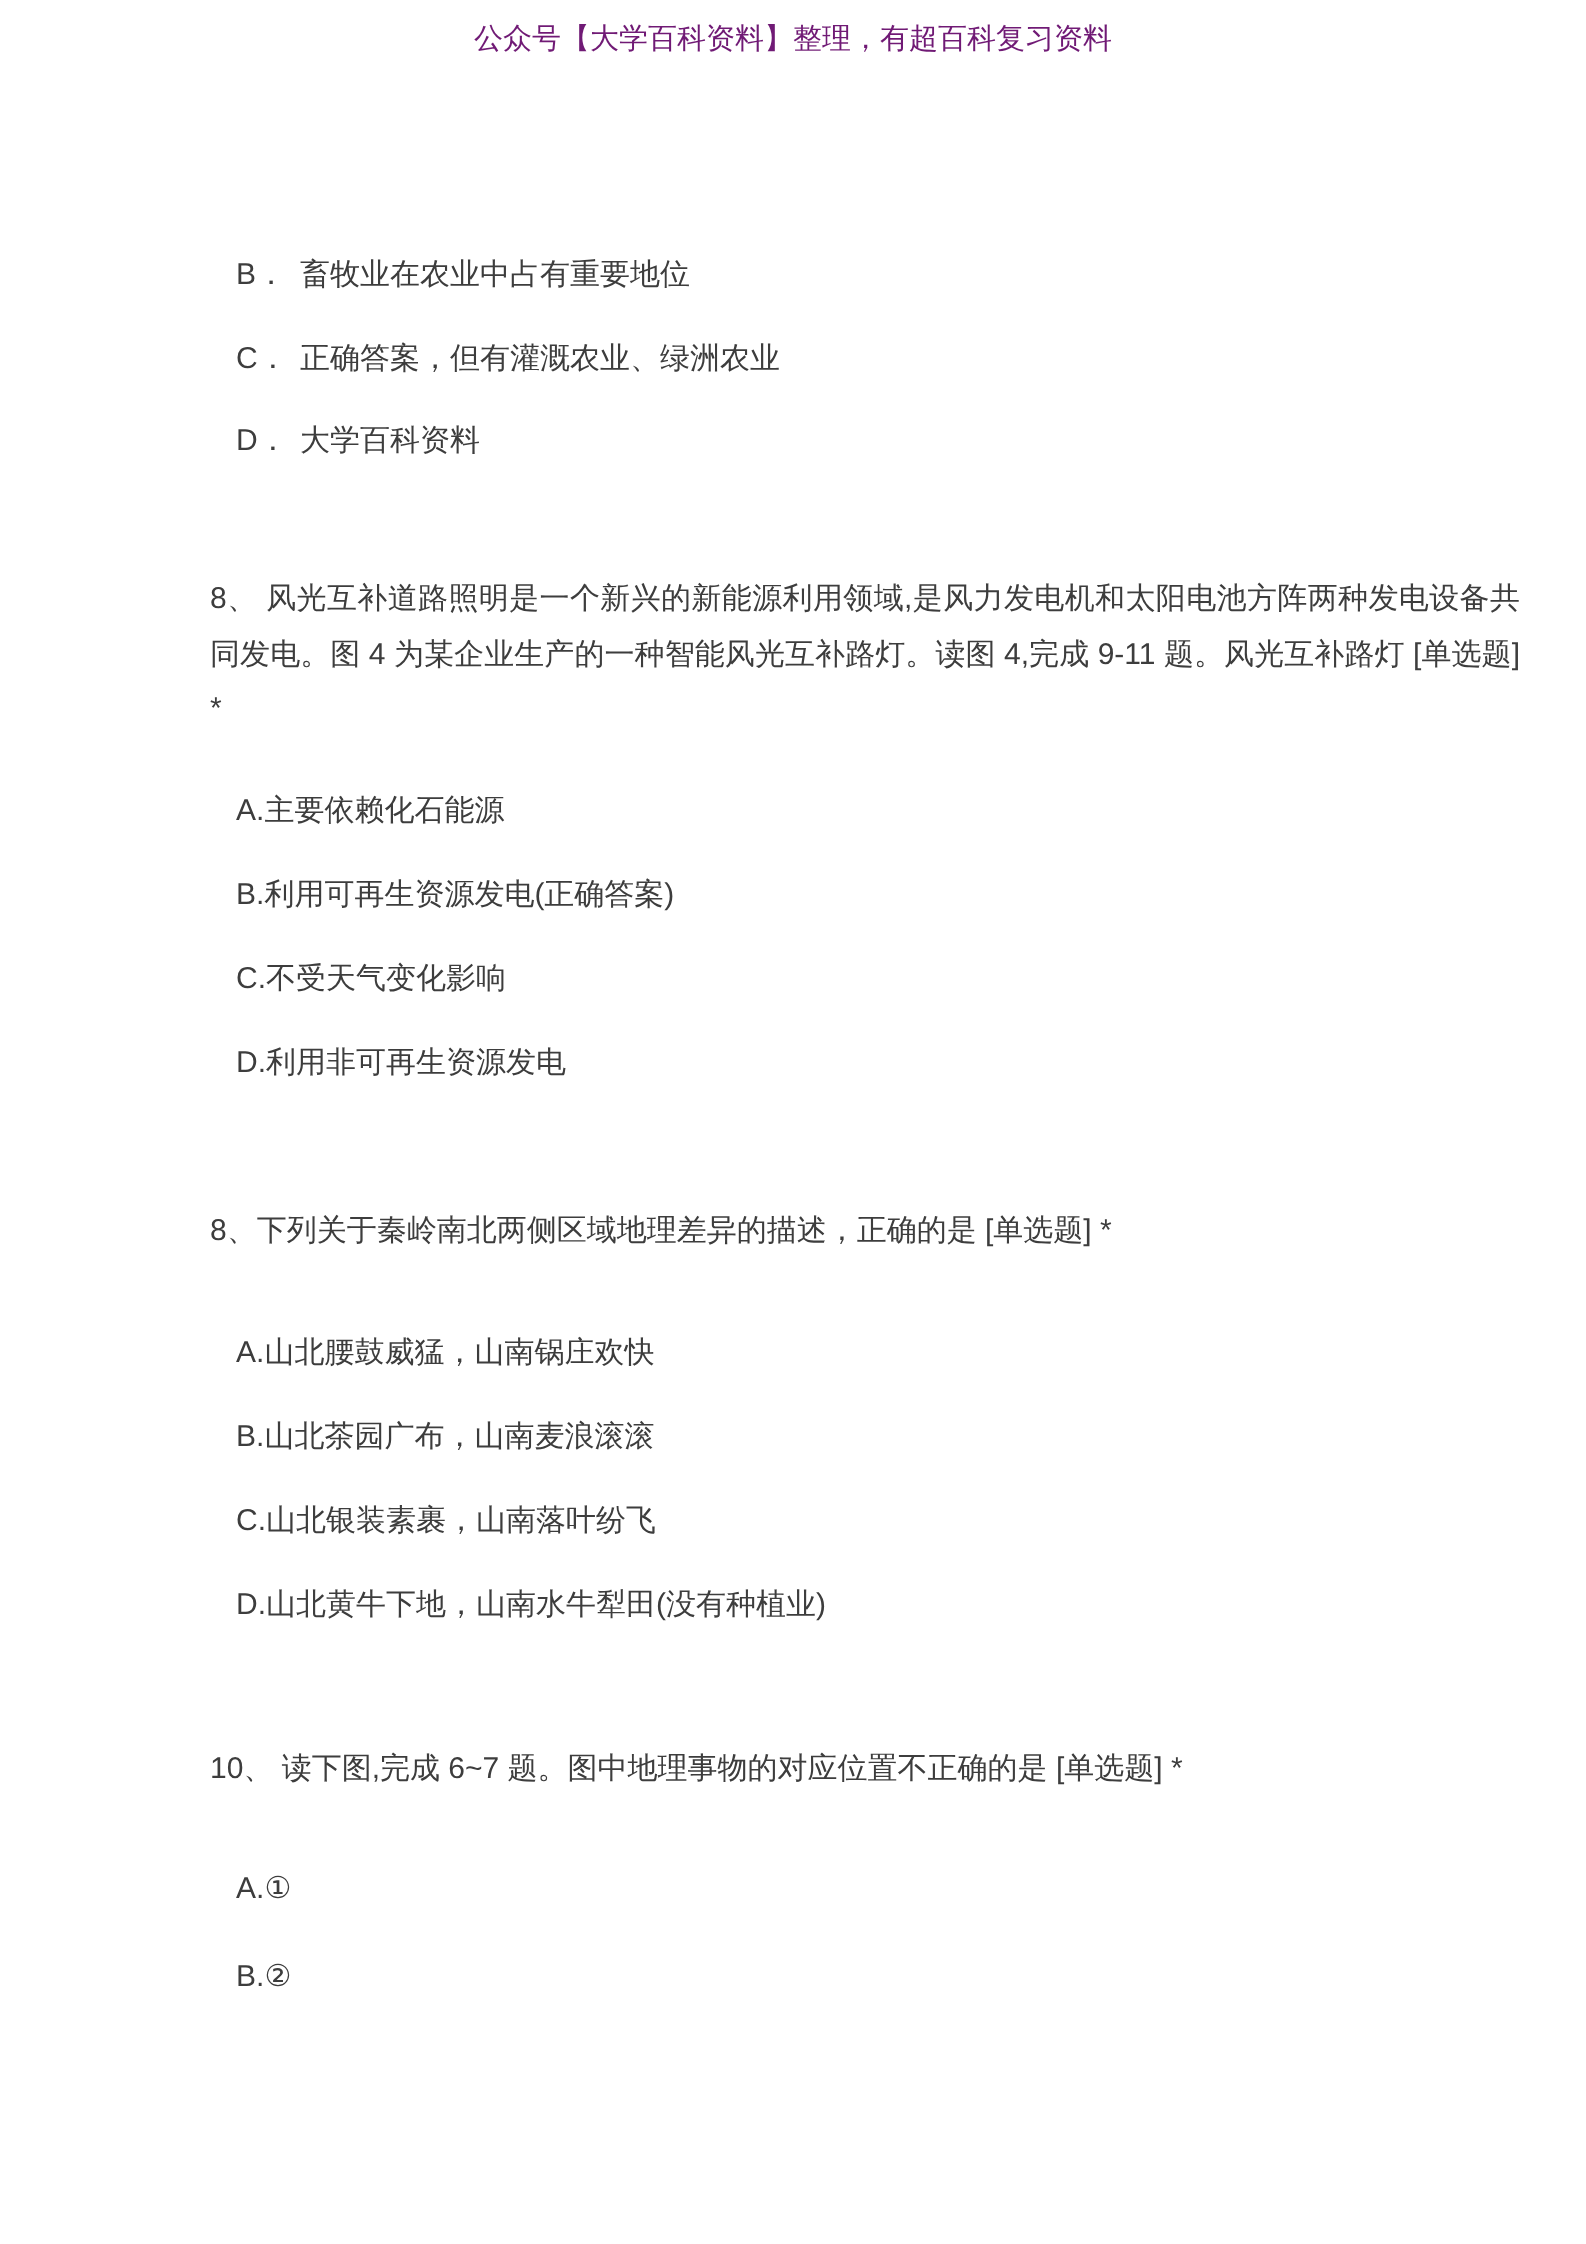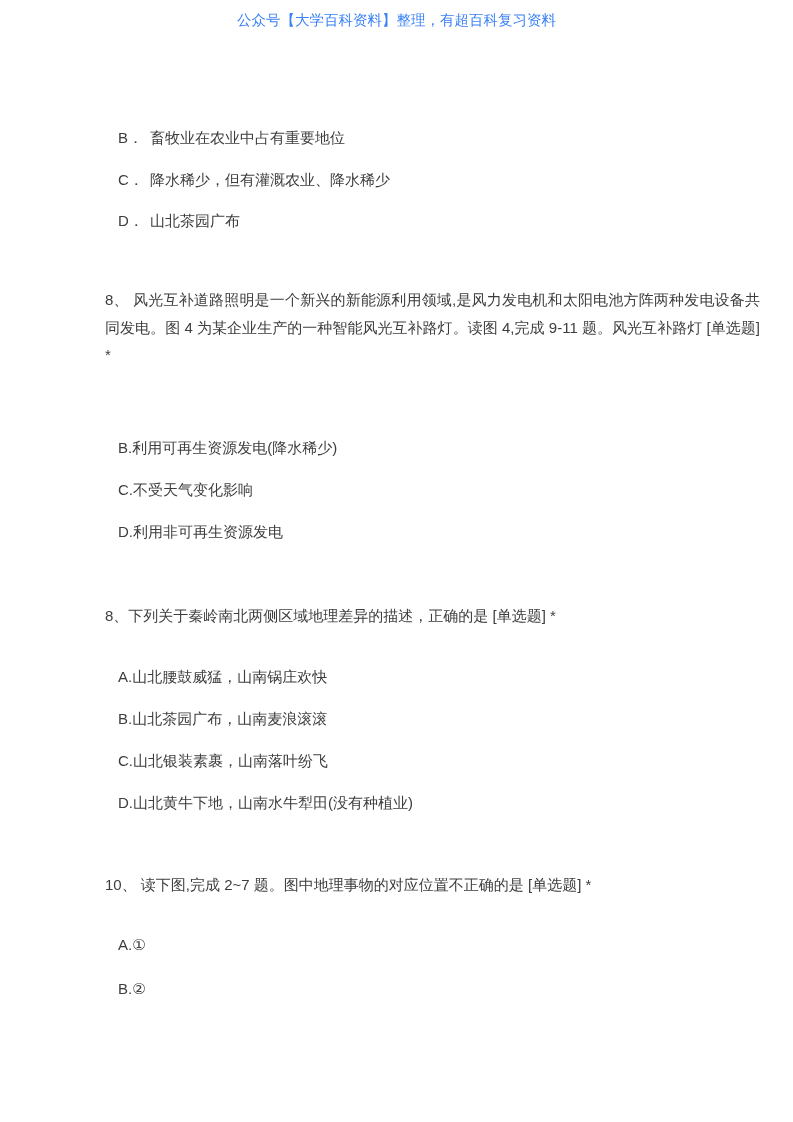--- a/index.html
+++ b/index.html
@@ -17,21 +17,21 @@
     overflow: hidden;
   }
   .doc-header {
     position: absolute;
     top: 10px;
     left: 0;
     width: 100%;
     text-align: center;
     font-size: 14.5px;
     line-height: 20px;
-    color: #3b82f6;
+    color: #701a75;
   }
   .para {
     position: absolute;
     left: 105px;
     width: 655px;
     font-size: 15px;
     line-height: 27.5px;
     text-align: justify;
   }
   .option-line {
@@ -52,29 +52,32 @@
 <body>
 
 <div class="page">
 
   <div class="doc-header">公众号【大学百科资料】整理，有超百科复习资料</div>
 
   <div class="option-line wide-label" style="top:128px">
     <span class="opt-label">B．</span><span class="opt-text">畜牧业在农业中占有重要地位</span>
   </div>
   <div class="option-line wide-label" style="top:170px">
-    <span class="opt-label">C．</span><span class="opt-text">降水稀少，但有灌溉农业、降水稀少</span>
+    <span class="opt-label">C．</span><span class="opt-text">正确答案，但有灌溉农业、绿洲农业</span>
   </div>
   <div class="option-line wide-label" style="top:211px">
-    <span class="opt-label">D．</span><span class="opt-text">山北茶园广布</span>
+    <span class="opt-label">D．</span><span class="opt-text">大学百科资料</span>
   </div>
 
   <div class="para" style="top:286px">8、 风光互补道路照明是一个新兴的新能源利用领域,是风力发电机和太阳电池方阵两种发电设备共同发电。图 4 为某企业生产的一种智能风光互补路灯。读图 4,完成 9-11 题。风光互补路灯 [单选题] *</div>
+  <div class="option-line" style="top:396px">
+    <span class="opt-label">A.</span><span class="opt-text">主要依赖化石能源</span>
+  </div>
   <div class="option-line" style="top:438px">
-    <span class="opt-label">B.</span><span class="opt-text">利用可再生资源发电(降水稀少)</span>
+    <span class="opt-label">B.</span><span class="opt-text">利用可再生资源发电(正确答案)</span>
   </div>
   <div class="option-line" style="top:480px">
     <span class="opt-label">C.</span><span class="opt-text">不受天气变化影响</span>
   </div>
   <div class="option-line" style="top:522px">
     <span class="opt-label">D.</span><span class="opt-text">利用非可再生资源发电</span>
   </div>
 
   <div class="para" style="top:602px">8、下列关于秦岭南北两侧区域地理差异的描述，正确的是 [单选题] *</div>
   <div class="option-line" style="top:667px">
@@ -83,21 +86,21 @@
   <div class="option-line" style="top:709px">
     <span class="opt-label">B.</span><span class="opt-text">山北茶园广布，山南麦浪滚滚</span>
   </div>
   <div class="option-line" style="top:751px">
     <span class="opt-label">C.</span><span class="opt-text">山北银装素裹，山南落叶纷飞</span>
   </div>
   <div class="option-line" style="top:793px">
     <span class="opt-label">D.</span><span class="opt-text">山北黄牛下地，山南水牛犁田(没有种植业)</span>
   </div>
 
-  <div class="para" style="top:871px">10、 读下图,完成 2~7 题。图中地理事物的对应位置不正确的是 [单选题] *</div>
+  <div class="para" style="top:871px">10、 读下图,完成 6~7 题。图中地理事物的对应位置不正确的是 [单选题] *</div>
   <div class="option-line" style="top:935px">
     <span class="opt-label">A.</span><span class="opt-text">①</span>
   </div>
   <div class="option-line" style="top:979px">
     <span class="opt-label">B.</span><span class="opt-text">②</span>
   </div>
 
 </div>
 
 </body></html>

